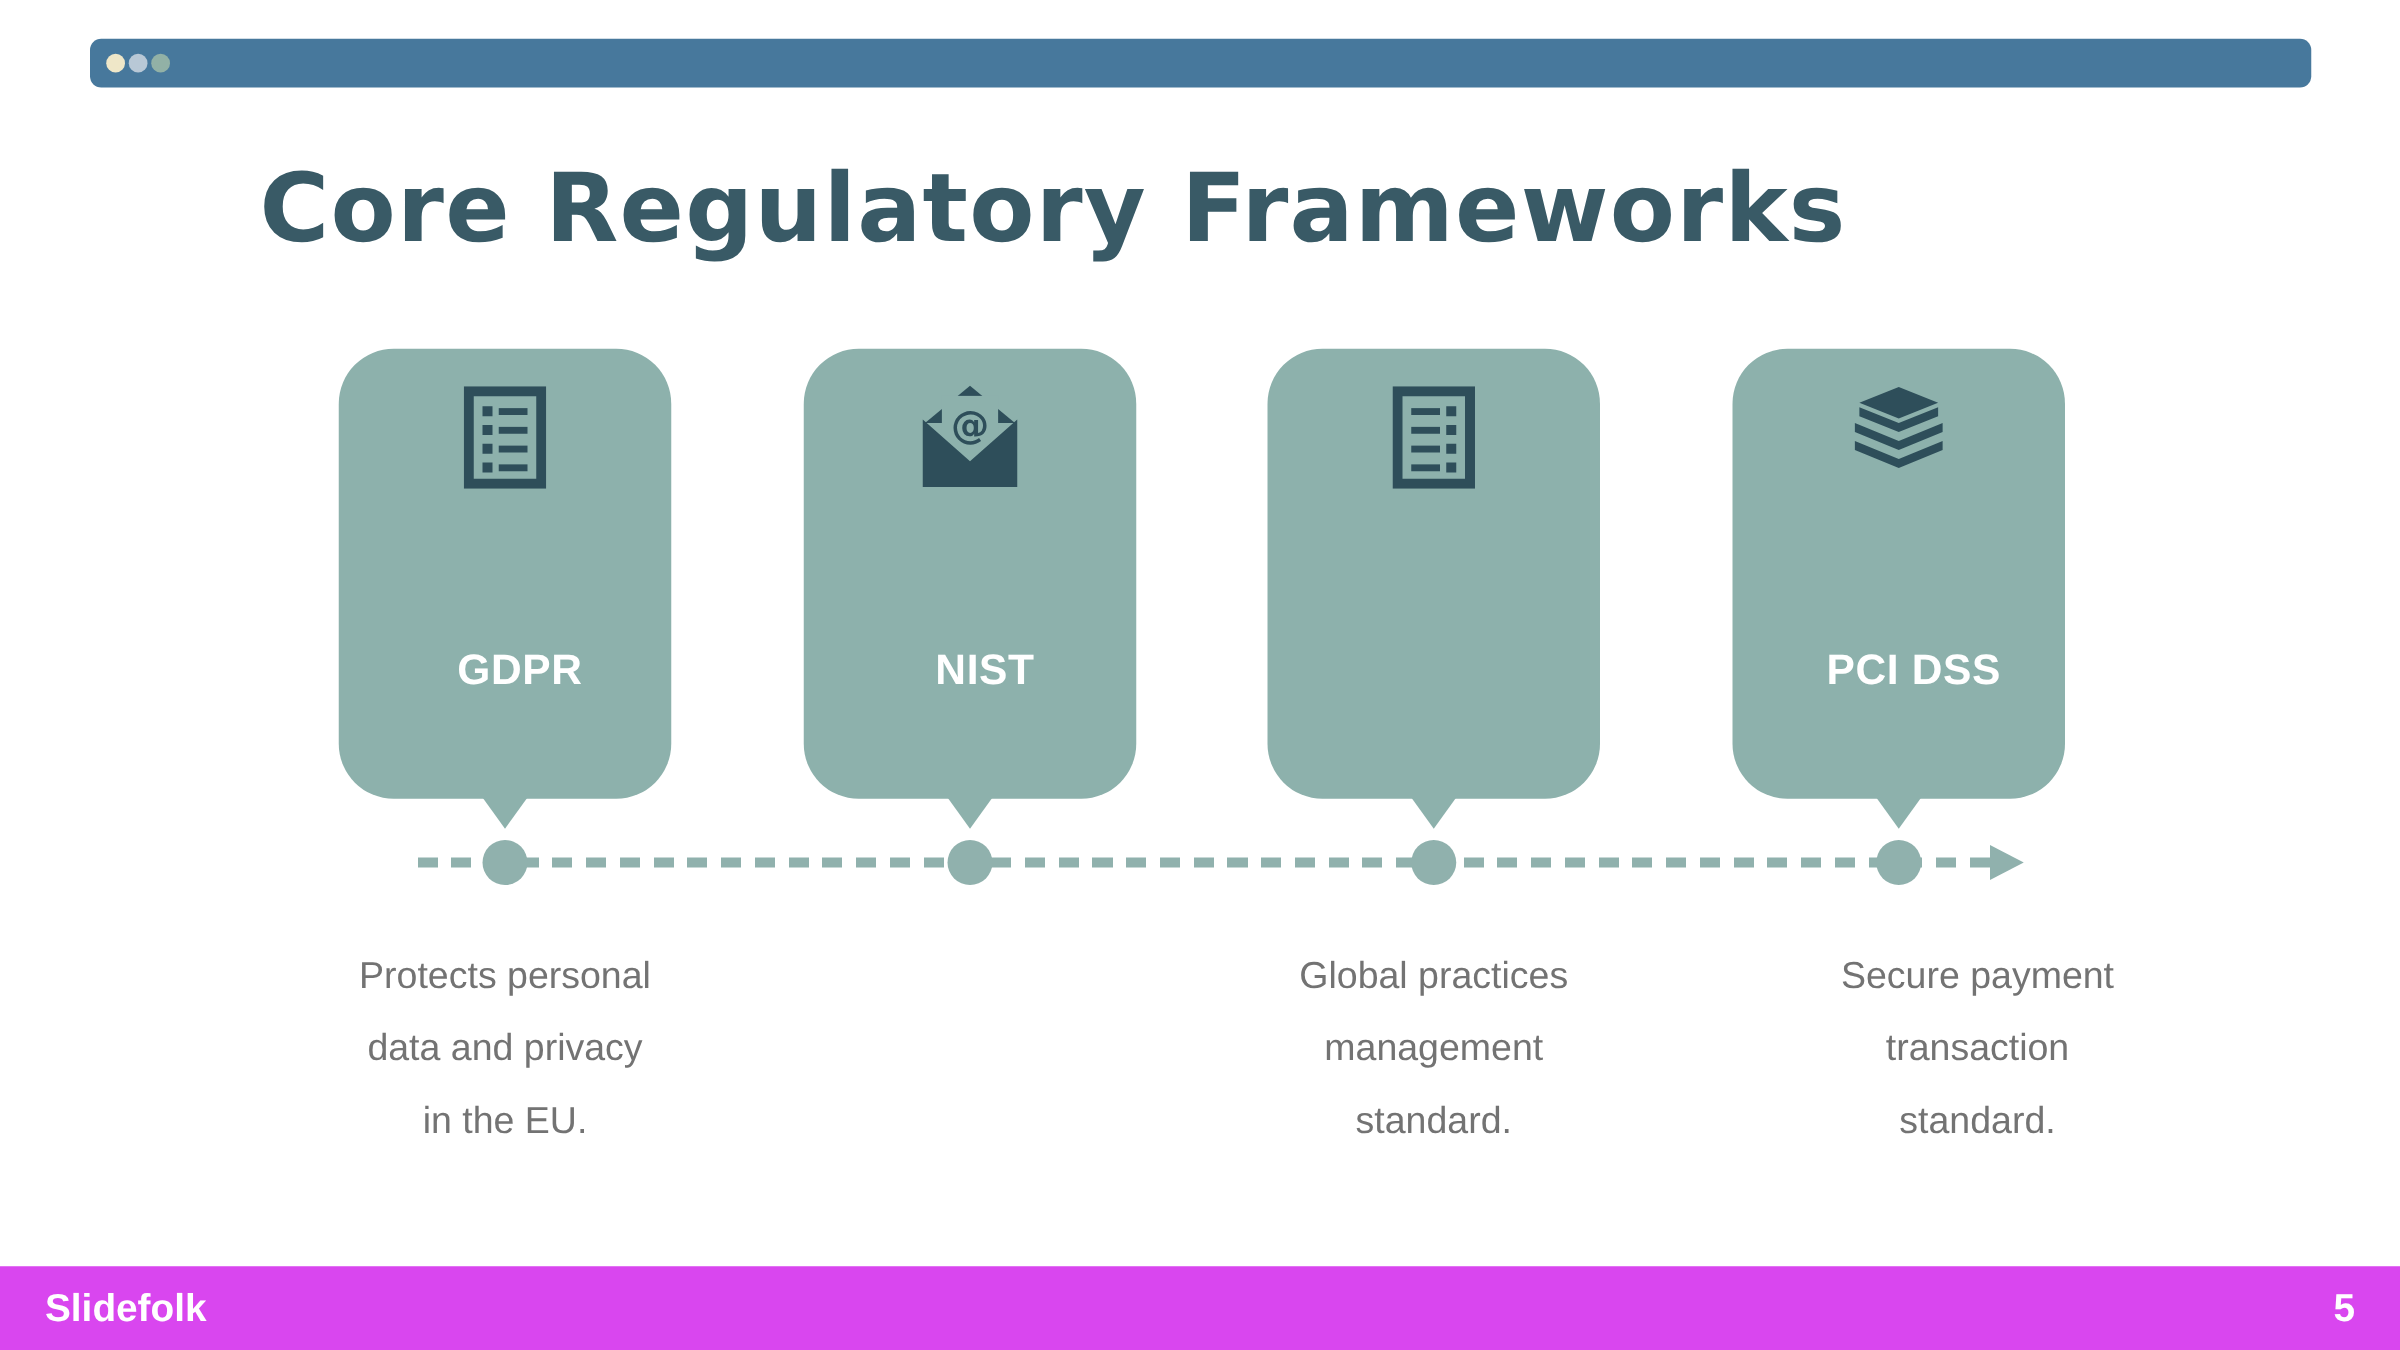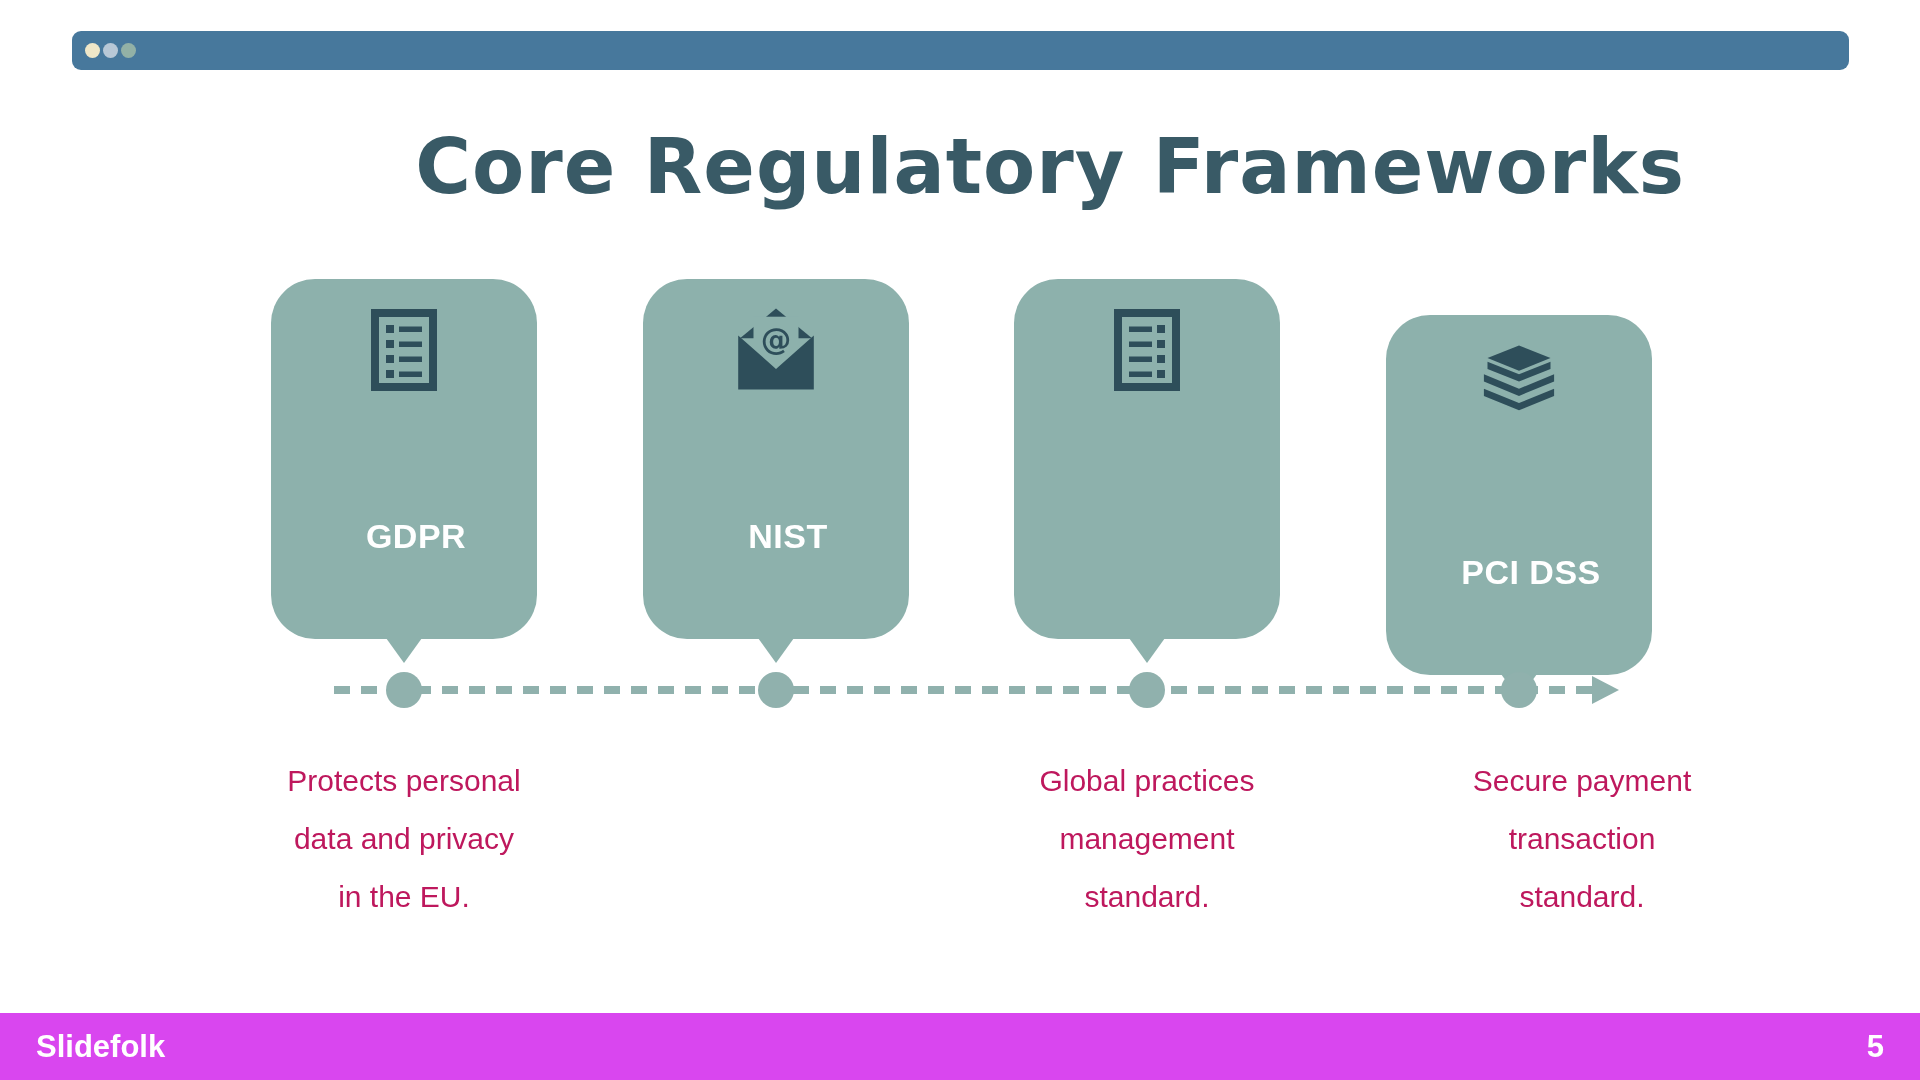--- a/index.html
+++ b/index.html
@@ -27,40 +27,40 @@
     margin-right: 3px;
   }
   .dot-cream { background: #EFE7C8; }
   .dot-blue  { background: #B8C8D6; }
   .dot-green { background: #92B1A6; }
 
   
   .slide-title {
     position: absolute;
     left: 0; top: 122px; width: 1685px;
-    text-align: right;
+    text-align: center;
     font-family: "DejaVu Sans", sans-serif;
     font-weight: bold;
     font-size: 76px;
     color: #395A66;
     letter-spacing: 1px;
   }
 
   
   .card {
     position: absolute;
     top: 279px;
     width: 266px; height: 360px;
     background: #8DB1AC;
     border-radius: 44px;
   }
   .card-1 { left: 271px; }
   .card-2 { left: 643px; }
   .card-3 { left: 1014px; }
-  .card-4 { left: 1386px; margin-top: 36px; }
+  .card-4 { left: 1386px; }
 
   .card-icon {
     position: absolute;
     top: 28px; left: 50%;
     transform: translateX(-50%);
     width: 90px; height: 86px;
     display: flex; align-items: center; justify-content: center;
   }
   .card-label {
     position: absolute;
@@ -112,21 +112,21 @@
   .t-dot-4 { left: 1501px; }
 
   
   .desc {
     position: absolute;
     top: 752px;
     width: 360px;
     text-align: center;
     font-size: 30px;
     line-height: 58px;
-    color: #be185d;
+    color: #737373;
     white-space: pre-line;
   }
   .desc-1 { left: 224px; }
   .desc-2 { left: 596px; }
   .desc-3 { left: 967px; }
   .desc-4 { left: 1402px; }
 
   
   .footer-bar {
     position: absolute;

